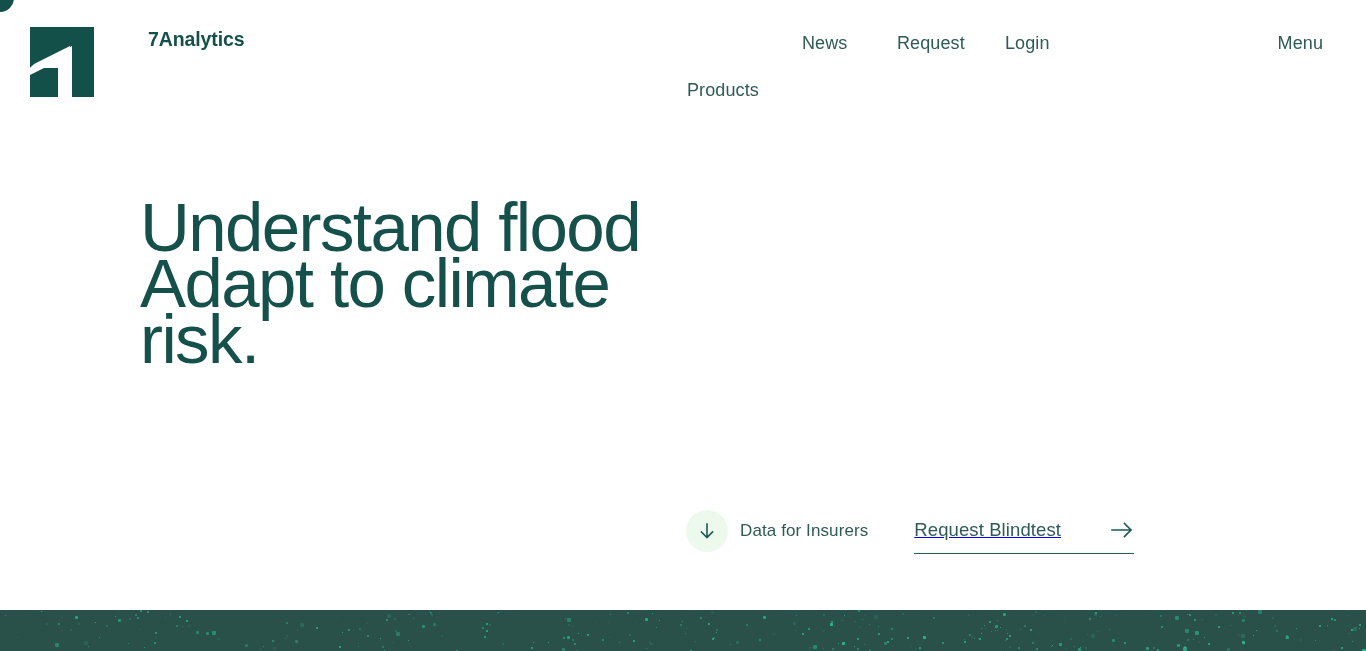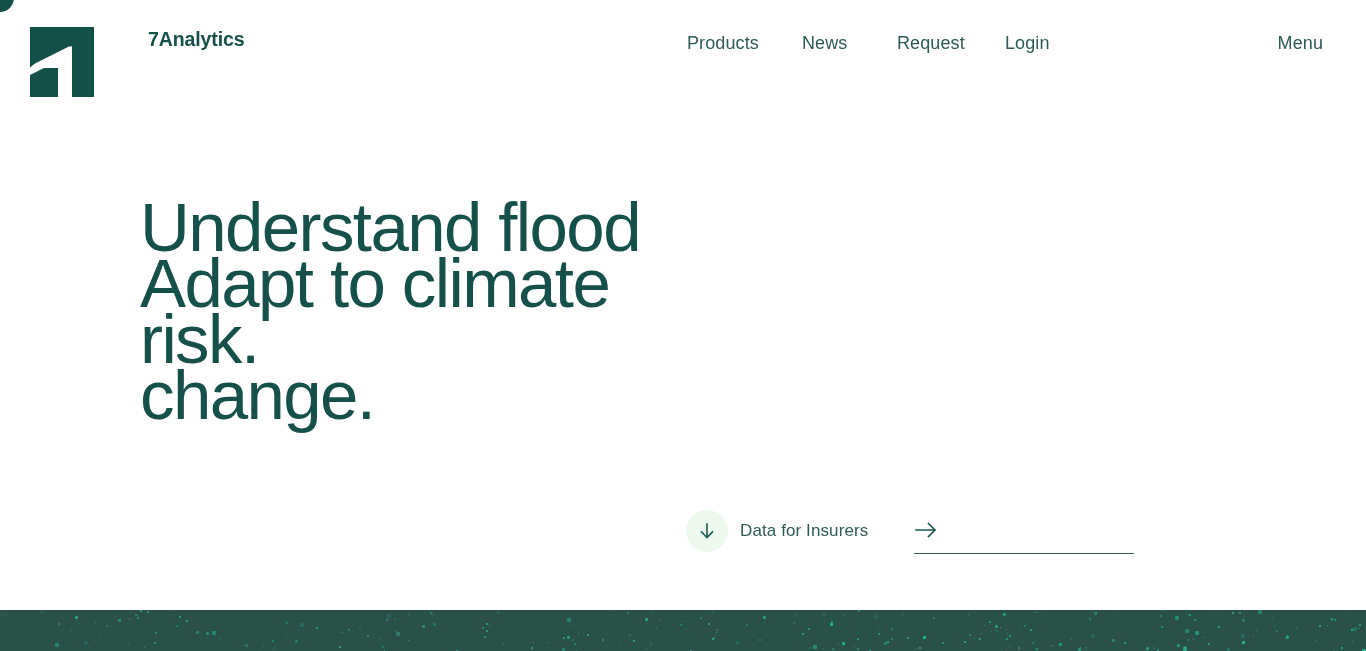--- a/index.html
+++ b/index.html
@@ -75,21 +75,21 @@
 
   .nav-link {
     font-size: 18px;
     color: #2F5B55;
     line-height: 24px;
     text-decoration: none;
     letter-spacing: 0.1px;
     cursor: pointer;
   }
 
-  .nav-link.products { width: 115px; }
+  .nav-link.products { width: 115px; margin-top: 47px; }
   .nav-link.news     { width: 95px; }
   .nav-link.contact  { width: 108px; }
   .nav-link.login    { width: 60px; }
 
   .menu-button {
     position: absolute;
     right: 43px;
     top: 31px;
     font-size: 18px;
     color: #2F5B55;
@@ -232,36 +232,36 @@
   </nav>
 
   <button class="menu-button">Menu</button>
 </header>
 
 <section class="hero">
   <h1 class="hero-title">
     <span class="line">Understand flood</span>
     <span class="line">Adapt to climate</span>
     <span class="line">risk.</span>
-    <span class="line">change.</span>
   </h1>
 </section>
 
 <div class="cta-row">
 
   <a class="cta-anchor" href="#">
     <span class="arrow-circle">
       <svg width="20" height="20" viewBox="0 0 20 20" xmlns="http://www.w3.org/2000/svg">
         <path d="M10 3 L10 16 M4.5 11 L10 16.5 L15.5 11" stroke="#1C5A52" stroke-width="1.6" fill="none" stroke-linecap="square" stroke-linejoin="miter"></path>
       </svg>
     </span>
     <span class="cta-anchor-label">Data for Insurers</span>
   </a>
 
   <a class="cta-blindtest" href="#">
+    <span class="cta-blindtest-label">Request Blindtest</span>
     <span class="right-arrow-wrap">
       <svg width="24" height="20" viewBox="0 0 24 20" xmlns="http://www.w3.org/2000/svg">
         <path d="M2 10 L21 10 M14.5 3.5 L21 10 L14.5 16.5" stroke="#1C5A52" stroke-width="1.6" fill="none" stroke-linecap="square" stroke-linejoin="miter"></path>
       </svg>
     </span>
   </a>
 </div>
 
 <div class="footer-band">
     <span class="speck" style="left: 1218.1px; top: 15.7px; width: 2px; height: 2px; background: rgb(40, 199, 154); opacity: 0.89;"></span>

